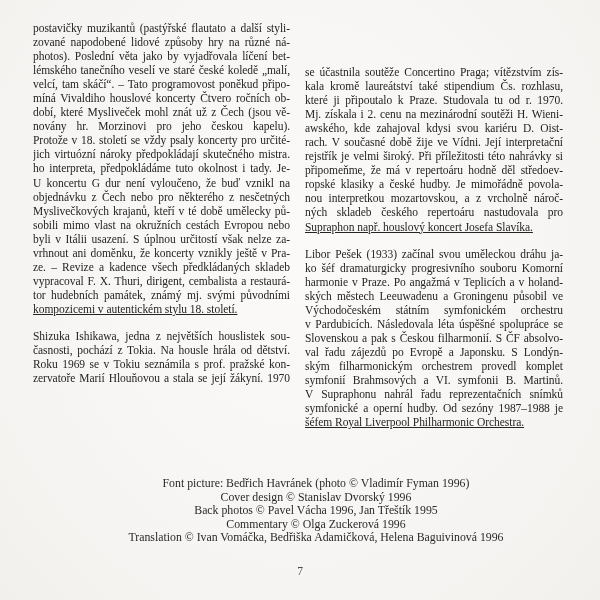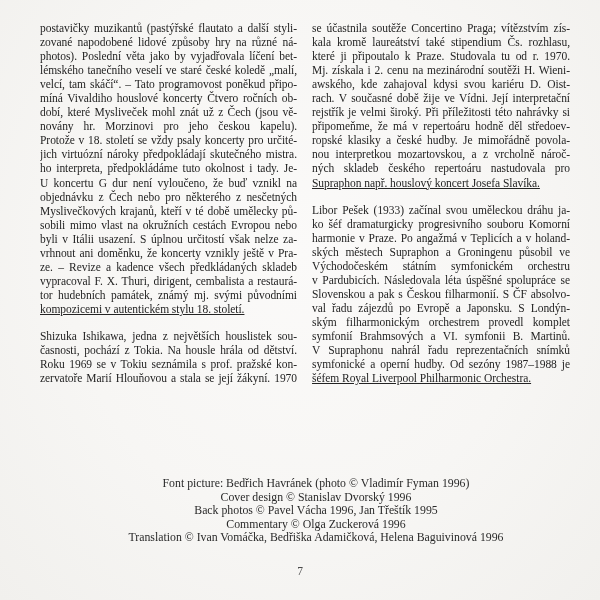--- a/index.html
+++ b/index.html
@@ -14,27 +14,27 @@
     position: relative;
     width: 600px;
     height: 600px;
     background: radial-gradient(ellipse at 50% 42%, #fbfaf9 0%, #f7f6f4 55%, #f1f0ed 100%);
     color: #242424;
     overflow: hidden;
   }
   .columns {
     position: absolute;
     top: 21px;
-    left: 40px;
+    left: 33px;
     width: 530px;
     display: flex;
     gap: 15px;
   }
   .col { width: 257px; }
-  .col:last-child { width: 258px; }
+  .col:last-child { width: 258px; margin-top: 44px; }
   .para + .para { margin-top: 13px; }
   .line {
     font-size: 11.5px;
     line-height: 14.05px;
     height: 14.05px;
     overflow: hidden;
     text-align: justify;
     text-align-last: justify;
     letter-spacing: -0.05px;
     white-space: normal;
@@ -114,21 +114,21 @@
           <div class="line">připomeňme, že má v repertoáru hodně děl středoev-</div>
           <div class="line">ropské klasiky a české hudby. Je mimořádně povola-</div>
           <div class="line">nou interpretkou mozartovskou, a z vrcholně nároč-</div>
           <div class="line">ných skladeb českého repertoáru nastudovala pro</div>
           <div class="line para-end">Supraphon např. houslový koncert Josefa Slavíka.</div>
         </div>
         <div class="para">
           <div class="line">Libor Pešek (1933) začínal svou uměleckou dráhu ja-</div>
           <div class="line">ko šéf dramaturgicky progresivního souboru Komorní</div>
           <div class="line">harmonie v Praze. Po angažmá v Teplicích a v holand-</div>
-          <div class="line">ských městech Supraphon a Groningenu působil ve</div>
+          <div class="line">ských městech Leeuwadenu a Groningenu působil ve</div>
           <div class="line">Východočeském státním symfonickém orchestru</div>
           <div class="line">v Pardubicích. Následovala léta úspěšné spolupráce se</div>
           <div class="line">Slovenskou a pak s Českou filharmonií. S ČF absolvo-</div>
           <div class="line">val řadu zájezdů po Evropě a Japonsku. S Londýn-</div>
           <div class="line">ským filharmonickým orchestrem provedl komplet</div>
           <div class="line">symfonií Brahmsových a VI. symfonii B. Martinů.</div>
           <div class="line">V Supraphonu nahrál řadu reprezentačních snímků</div>
           <div class="line">symfonické a operní hudby. Od sezóny 1987–1988 je</div>
           <div class="line para-end">šéfem Royal Liverpool Philharmonic Orchestra.</div>
         </div>

